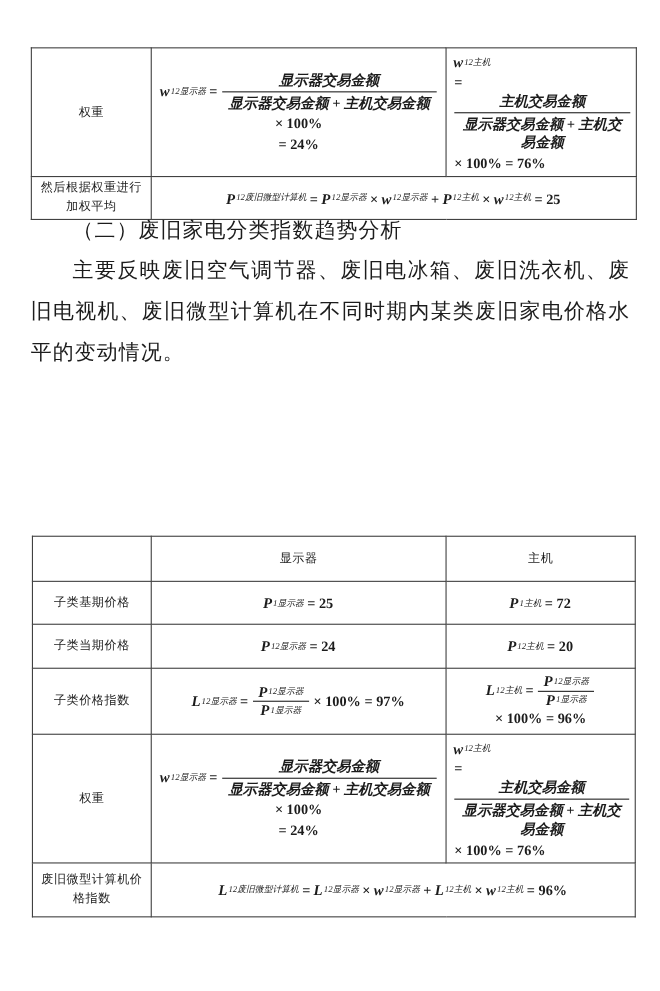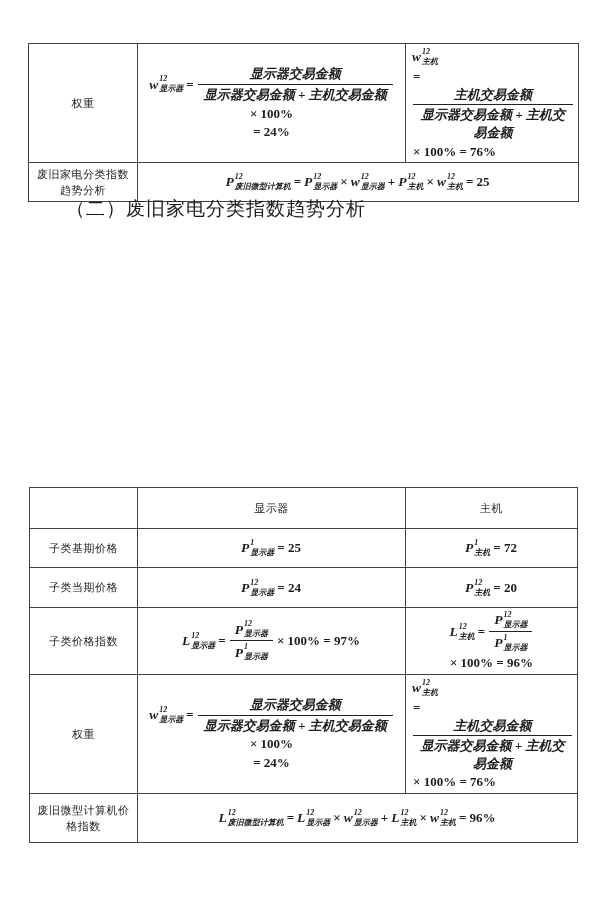--- a/index.html
+++ b/index.html
@@ -49,27 +49,27 @@
     margin:0 1px;
   }
   .vbase{
     font-style:italic;
     font-weight:bold;
     font-size:13.5px;
     line-height:1;
   }
   .vss{
     display:inline-flex;
-    flex-direction:column;
+    flex-direction:row;
     align-items:flex-start;
     margin-left:1px;
     font-size:8px;
     line-height:1.25;
     font-style:italic;
-    font-weight:bold;
+    font-weight:normal;
   }
   .ffrac{
     display:inline-flex;
     flex-direction:column;
     vertical-align:middle;
     margin:0 2px;
     text-align:center;
   }
   .fnum,.fden{
     display:flex;
@@ -142,21 +142,21 @@
             </span><br><span class="ftxt">=</span><span class="ffrac">
               <span class="fnum">
                 <span class="ftxt it">主机交易金额</span>
               </span>
               <span class="fden">
                 <span class="ftxt it">显示器交易金额 + 主机交易金额</span>
               </span>
             </span><br><span class="ftxt">× 100% = 76%</span></td>
     </tr>
     <tr>
-      <td class="lbl" style="height:34px">废旧家电分类指数趋势分析</td>
+      <td class="lbl" style="height:34px">然后根据权重进行加权平均</td>
       <td class="fcell" colspan="2"><span class="fvar">
               <span class="vbase">P</span>
               <span class="vss">
                 <span class="vsup">12</span>
                 <span class="vsub">废旧微型计算机</span>
               </span>
             </span><span class="ftxt">=</span><span class="fvar">
               <span class="vbase">P</span>
               <span class="vss">
                 <span class="vsup">12</span>
@@ -181,20 +181,21 @@
                 <span class="vsub">主机</span>
               </span>
             </span><span class="ftxt">= 25</span></td>
     </tr>
   </tbody>
     </table>
 
   <div class="heading">（二）废旧家电分类指数趋势分析</div>
 
   <div class="prose">
+    <p>主要反映废旧空气调节器、废旧电冰箱、废旧洗衣机、废旧电视机、废旧微型计算机在不同时期内某类废旧家电价格水平的变动情况。</p>
   </div>
 
   <table class="doc" style="left:29px; top:487px; width:548px;">
     <colgroup>
       <col style="width:108px">
         <col style="width:268px">
         <col style="width:172px">
     </colgroup>
     <tbody>
         <tr>

